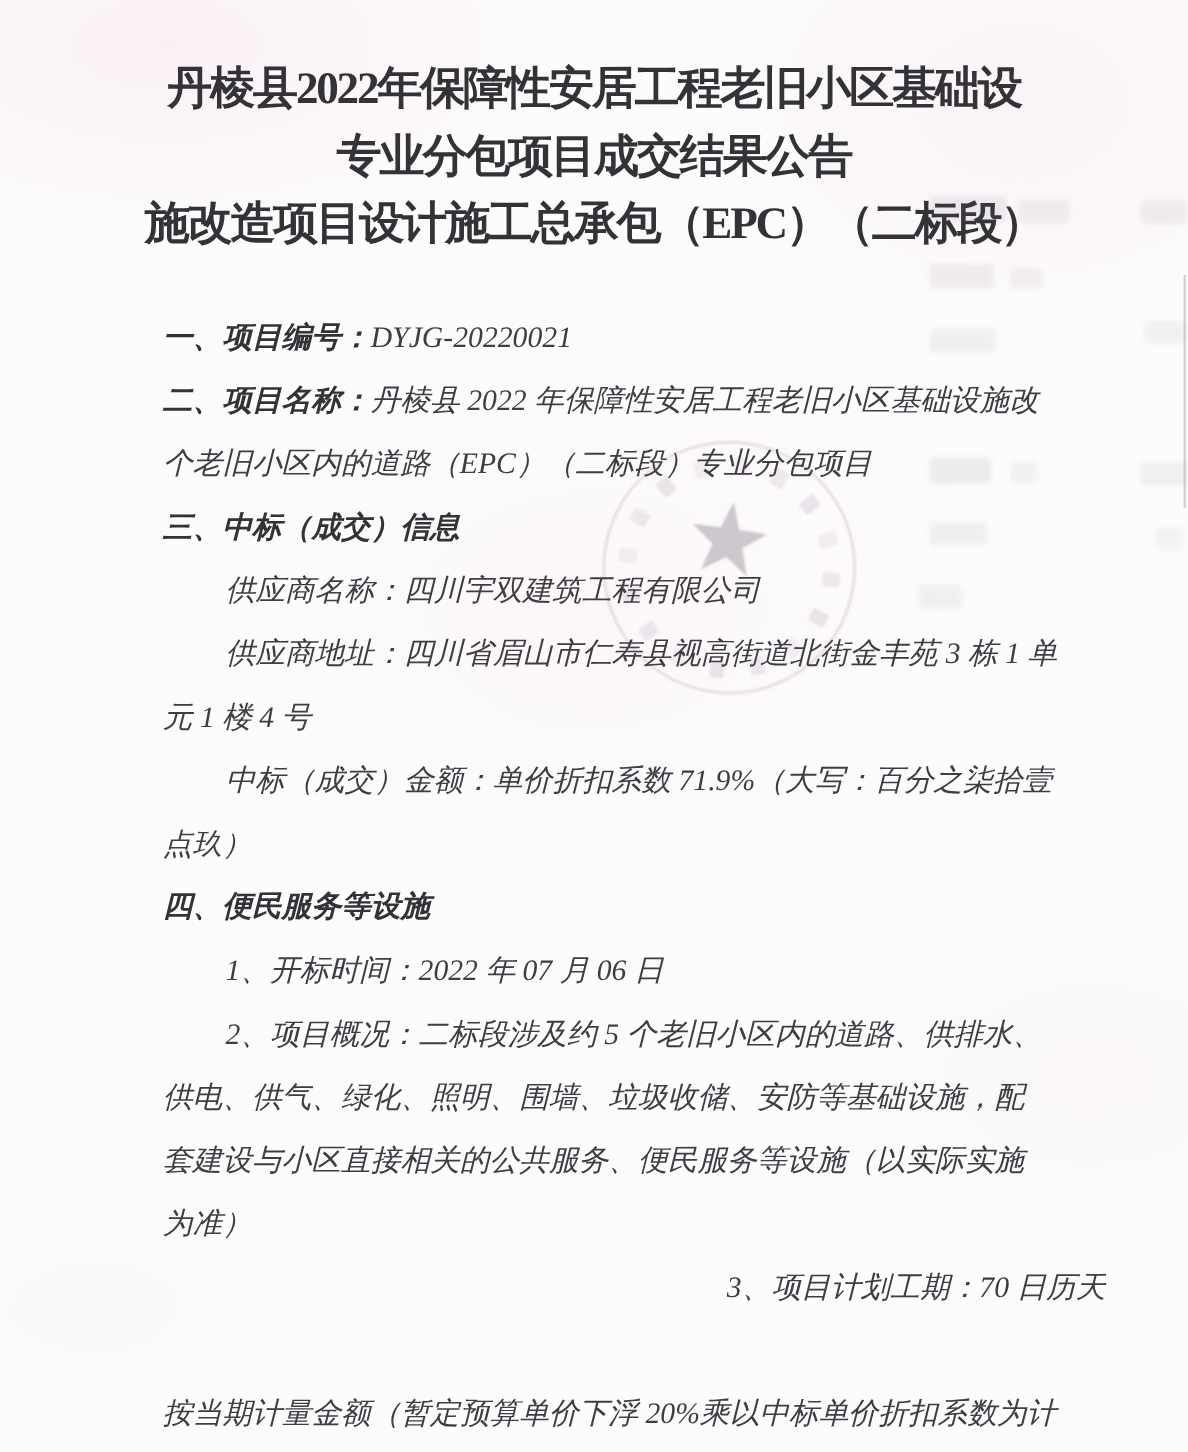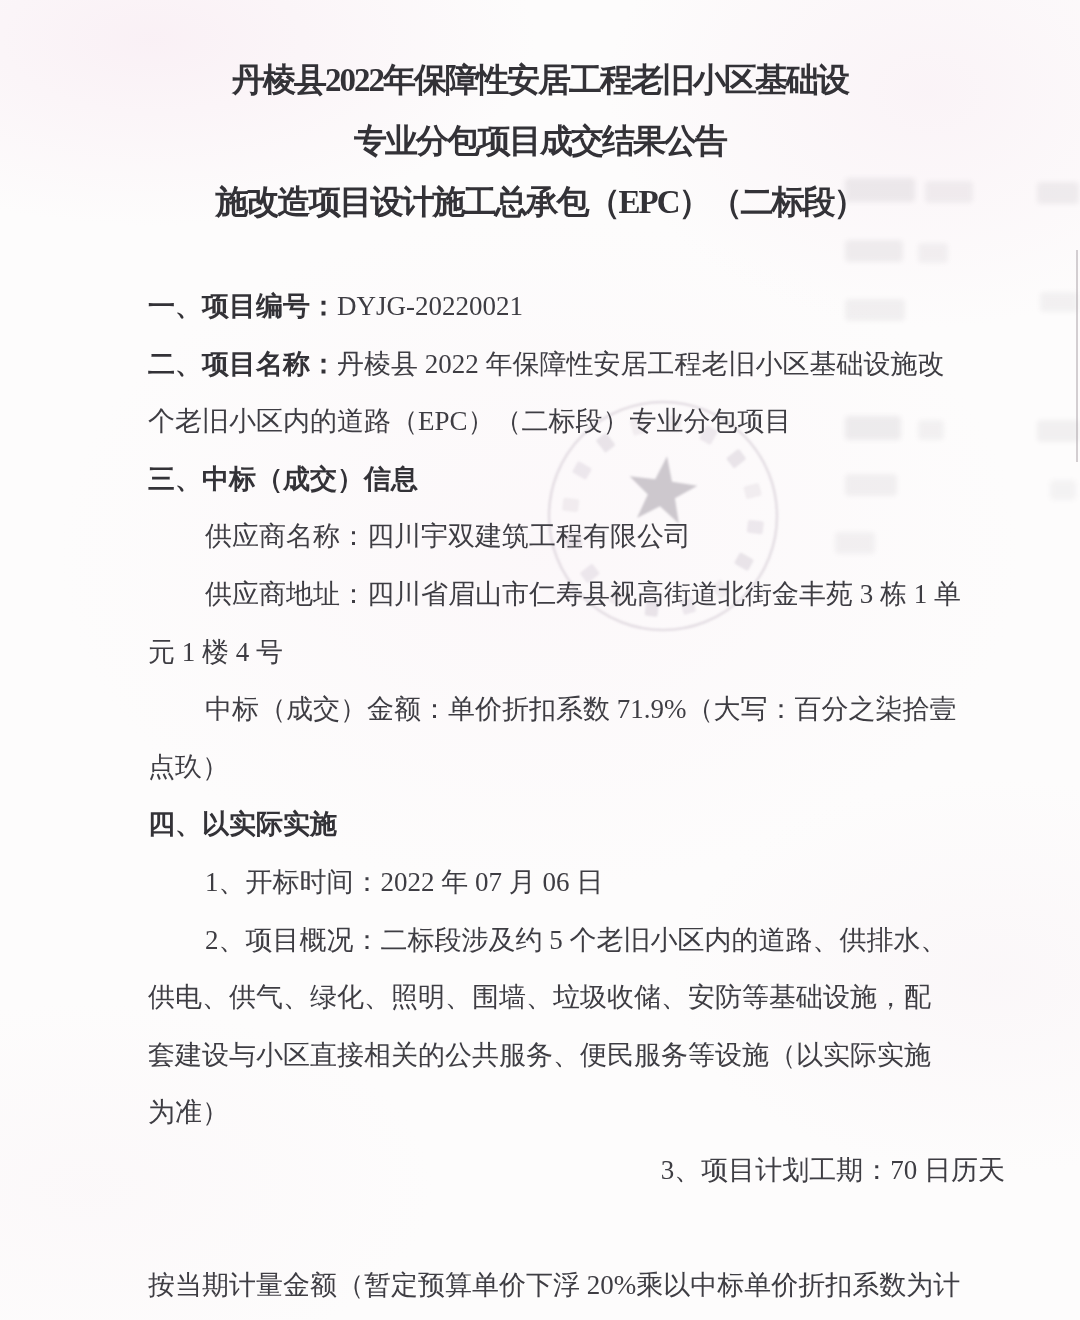--- a/index.html
+++ b/index.html
@@ -23,27 +23,27 @@
       radial-gradient(740px 520px at 50% 42%, rgba(250,241,246,0.38), transparent 65%),
       radial-gradient(520px 320px at 92% 74%, rgba(246,237,242,0.32), transparent 62%),
       radial-gradient(560px 300px at 8% 90%,  rgba(248,240,244,0.30), transparent 62%);
     pointer-events: none;
   }
   .title {
     position: absolute;
     left: 0; right: 0; top: 50px;
     text-align: center;
     font-weight: 700;
-    font-size: 33px;
+    font-size: 41px;
     line-height: 61px;
     letter-spacing: -2px;
     color: #333237;
     font-family: "Liberation Serif", "DejaVu Serif", serif;
   }
-  .body-lines { position: absolute; left: 0; top: 0; width: 1008px; height: 1320px; }
+  .body-lines { position: absolute; left: 0; top: 0; width: 1008px; height: 1320px; font-style: italic; }
   .line {
     position: absolute;
     left: 148px;
     width: 800px;
     font-size: 27px;
     line-height: 34px;
     white-space: nowrap;
     color: #3e3d43;
   }
   .line .b {
@@ -113,21 +113,21 @@
   <div id="body-lines" class="body-lines">
       <div class="line" style="top: 289px; padding-left: 0px;"><span class="b">一、项目编号：</span><span class="t">DYJG-20220021</span></div>
       <div class="line" style="top: 347px; padding-left: 0px;"><span class="b">二、项目名称：</span><span class="t">丹棱县 2022 年保障性安居工程老旧小区基础设施改</span></div>
       <div class="line" style="top: 404px; padding-left: 0px;"><span class="t">个老旧小区内的道路（EPC）（二标段）专业分包项目</span></div>
       <div class="line" style="top: 462px; padding-left: 0px;"><span class="b">三、中标（成交）信息</span></div>
       <div class="line" style="top: 519px; padding-left: 57px;"><span class="t">供应商名称：四川宇双建筑工程有限公司</span></div>
       <div class="line" style="top: 577px; padding-left: 57px;"><span class="t">供应商地址：四川省眉山市仁寿县视高街道北街金丰苑 3 栋 1 单</span></div>
       <div class="line" style="top: 635px; padding-left: 0px;"><span class="t">元 1 楼 4 号</span></div>
       <div class="line" style="top: 692px; padding-left: 57px;"><span class="t">中标（成交）金额：单价折扣系数 71.9%（大写：百分之柒拾壹</span></div>
       <div class="line" style="top: 750px; padding-left: 0px;"><span class="t">点玖）</span></div>
-      <div class="line" style="top: 807px; padding-left: 0px;"><span class="b">四、以实际实施</span></div>
+      <div class="line" style="top: 807px; padding-left: 0px;"><span class="b">四、便民服务等设施</span></div>
       <div class="line" style="top: 865px; padding-left: 57px;"><span class="t">1、开标时间：2022 年 07 月 06 日</span></div>
       <div class="line" style="top: 923px; padding-left: 57px;"><span class="t">2、项目概况：二标段涉及约 5 个老旧小区内的道路、供排水、</span></div>
       <div class="line" style="top: 980px; padding-left: 0px;"><span class="t">供电、供气、绿化、照明、围墙、垃圾收储、安防等基础设施，配</span></div>
       <div class="line" style="top: 1038px; padding-left: 0px;"><span class="t">套建设与小区直接相关的公共服务、便民服务等设施（以实际实施</span></div>
       <div class="line" style="top: 1095px; padding-left: 0px;"><span class="t">为准）</span></div>
       <div class="line" style="top: 1153px; padding-left: 57px; text-align: right;"><span class="t">3、项目计划工期：70 日历天</span></div>
       <div class="line" style="top: 1268px; padding-left: 0px;"><span class="t">按当期计量金额（暂定预算单价下浮 20%乘以中标单价折扣系数为计</span></div>
     </div>
 
   <div id="artifacts">

